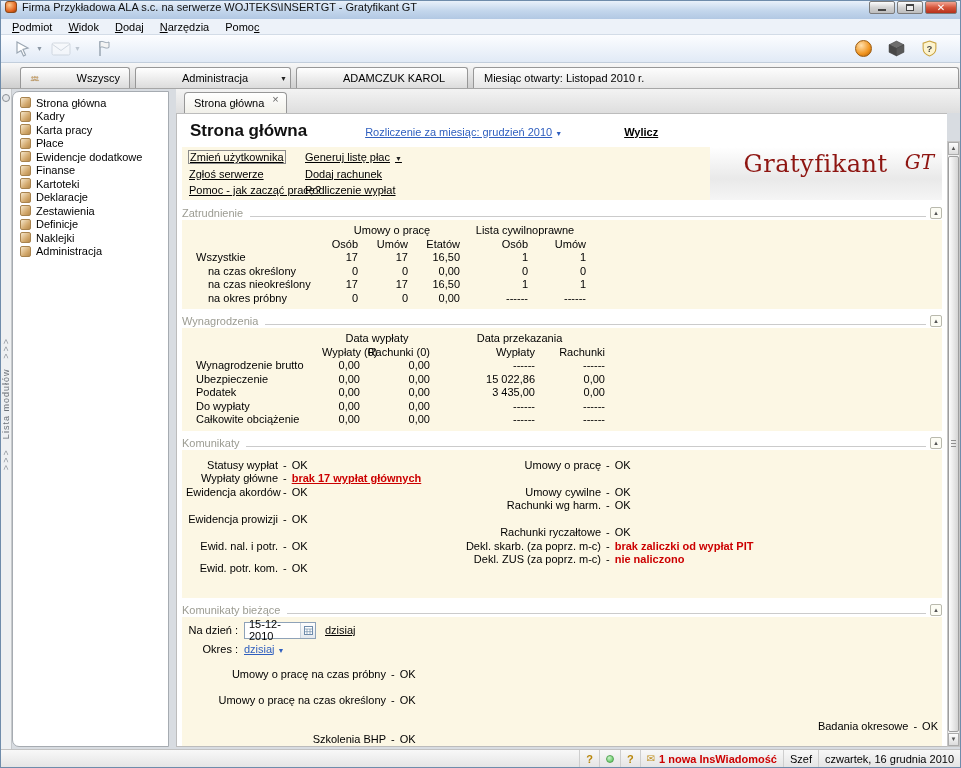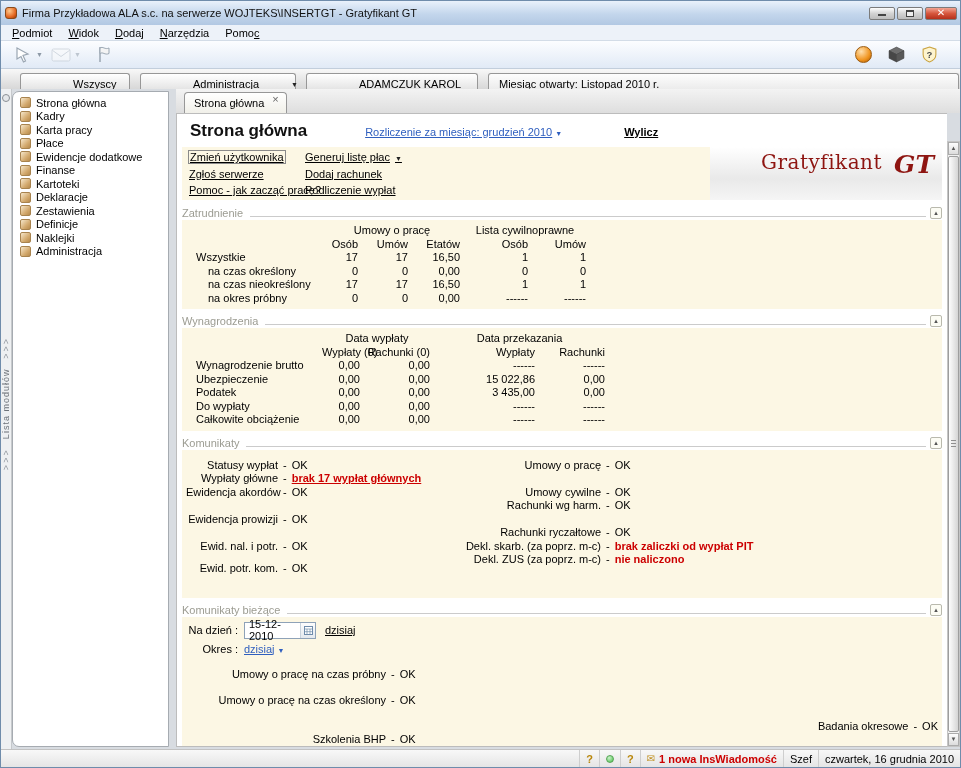--- a/index.html
+++ b/index.html
@@ -1,21 +1,21 @@
 <!DOCTYPE html>
 <html><head>
 <meta charset="utf-8">
 <style>
   * { box-sizing: border-box; margin: 0; padding: 0; }
   html,body { width: 961px; height: 768px; }
   body { font-family: "Liberation Sans", "DejaVu Sans", sans-serif; font-size: 11px; color:#000; }
   .win { position: relative; width: 961px; height: 768px; border: 1px solid #6f8cab; background:#d8dce1; overflow: hidden; }
 
   
-  .titlebar { height: 24px; background: linear-gradient(#e9f1fb, #c3d6ec 55%, #b2c8e3); display:flex; align-items:center; padding: 0 3px 0 4px; }
+  .titlebar { height: 18px; background: linear-gradient(#e9f1fb, #c3d6ec 55%, #b2c8e3); display:flex; align-items:flex-start; padding: 0 3px 0 4px; }
   .app-icon { width: 12px; height: 12px; border-radius: 3px; border:1px solid #8a4a1a; background: radial-gradient(circle at 35% 30%, #ffc98c, #e2641f 65%, #93380a); margin-right: 5px; flex:0 0 auto;}
   .title-text { font-size: 11px; color:#111; white-space:nowrap; }
   .win-btns { margin-left:auto; display:flex; gap:2px; }
   .wbtn { width: 26px; height: 13px; border: 1px solid #7b7b7b; border-radius: 2px; background: linear-gradient(#fdfdfd,#d3d3d3 50%,#bdbdbd); display:flex; align-items:center; justify-content:center; cursor:pointer; }
   .glyph-min { width: 8px; height: 0; border-bottom: 2px solid #444; margin-top:4px; }
   .glyph-max { width: 8px; height: 7px; border:1px solid #444; border-top-width:2px; background:#eee; }
   .wbtn.close { width: 32px; background: linear-gradient(#f0a violet); background: linear-gradient(#f2a492,#d6573d 50%,#b5301b); color:#fff; font-weight:bold; font-size:10px; line-height:10px; }
 
   
   .menubar { height: 16px; background: #edf2f9; border-bottom: 1px solid #d3dce7; display:flex; align-items:center; padding-left: 3px; }
@@ -24,21 +24,21 @@
   
   .toolbar { height: 28px; background: linear-gradient(#fcfdff, #e1eaf6); border-bottom: 1px solid #c2cedc; display:flex; align-items:center; padding: 0 8px; }
   .tbtn { height: 24px; display:flex; align-items:center; padding: 0 4px; border-radius: 3px; cursor:pointer; }
   .tbtn.disabled { opacity:.5; cursor:default; }
   .dd-gray { font-size: 7px; color: #8d99a6; margin-left: 3px; }
   .toolbar-right { margin-left:auto; display:flex; align-items:center; gap: 16px; margin-right: 14px; }
   .orb { width: 17px; height: 17px; border-radius: 50%; background: radial-gradient(circle at 35% 30%, #ffe0ae, #f0941f 60%, #a35503); border:1px solid #9a5a10; cursor:pointer;}
 
   
   .ctxbar { height: 26px; background: linear-gradient(#f8f8f8, #cfcfcf); display: flex; align-items: flex-end; padding: 3px 1px 0 19px; border-bottom: 1px solid #a6a6a6; }
-  .ctab { height: 21px; border:1px solid #979797; border-bottom:none; border-radius: 3px 3px 0 0; background: linear-gradient(#ffffff,#dcdcdc); display:flex; align-items:center; padding: 0 15px; margin-right: 10px; cursor: pointer; white-space:nowrap;gap:32px; }
+  .ctab { height: 21px; border:1px solid #979797; border-bottom:none; border-radius: 3px 3px 0 0; background: linear-gradient(#ffffff,#dcdcdc); display:flex; align-items:center; padding: 0 9px; margin-right: 5px; cursor: pointer; white-space:nowrap;gap:32px; }
   .ctab .lbl { margin-left: 5px; }
   .ctab .ell { margin-left: 14px; letter-spacing:1px; }
   .dd-black { font-size: 7px; color:#222; margin-left: 10px; }
   .ctab.t1 { width: 110px; }
   .ctab.t2 { width: 156px; }
   .ctab.t3 { width: 172px; }
   .monthpanel { flex: 1; height: 21px; border: 1px solid #979797; border-bottom: none; border-radius: 3px 3px 0 0; background: linear-gradient(#fdfdfd,#e6e6e6); display:flex; align-items:center; padding: 0 10px; }
 
   
   .bodyarea { position: absolute; top: 88px; left: 0; right: 0; bottom: 18px; display: flex; background:#d8dce1; }
@@ -64,22 +64,22 @@
   .dd-blue { font-size: 7px; color: #2f5fbf; margin-left: 3px; text-decoration:none; display:inline-block; }
   .wylicz { color: #000; font-weight: bold; text-decoration: underline; cursor: pointer; margin-left: 62px; }
 
   .topboxes { display: flex; margin: 1px 5px 6px 5px; height: 53px; }
   .quicklinks { flex: 0 0 528px; background: #fcf7e4; padding: 4px 0 4px 7px; display: flex; }
   .qcol1 { width: 107px; display: flex; flex-direction: column; justify-content: space-between; }
   .qcol2 { display: flex; flex-direction: column; justify-content: space-between; margin-left: 9px; }
   .qlink { color: #000; text-decoration: underline; cursor: pointer; width: max-content; white-space: nowrap; }
   .qlink.focused { outline: 1px solid #8a8a8a; padding: 0 1px; }
   .logopanel { flex: 1; background: linear-gradient(#ffffff, #e9e9e9 60%, #f5f5f5); display: flex; justify-content: flex-end; align-items: flex-start; padding: 3px 8px 0 0; }
-  .logoname { font-family: "DejaVu Serif", "Liberation Serif", serif; font-size: 20px; color: #8e1511; letter-spacing: .5px; }
-  .logogt { font-family: "DejaVu Serif", "Liberation Serif", serif; font-style: italic; font-weight: bold; font-size: 25px; color: #8e1511; margin-left: 12px; }
+  .logoname { font-family: "DejaVu Serif", "Liberation Serif", serif; font-size: 24px; color: #8e1511; letter-spacing: .5px; }
+  .logogt { font-family: "DejaVu Serif", "Liberation Serif", serif; font-style: italic; font-weight: normal; font-size: 20px; color: #8e1511; margin-left: 17px; }
 
   .section { margin: 0 5px 5px 5px; }
   .sechead { display: flex; align-items: flex-end; height: 13px; margin-bottom: 1px; }
   .sectitle { font-size: 11px; color: #9c9c92; white-space: nowrap; }
   .secline { flex: 1; border-bottom: 1px solid #cbcbcb; margin: 0 4px 2px 7px; }
   .secbtn { width: 12px; height: 12px; border: 1px solid #b9b9ad; background: #fcfcf4; border-radius: 2px; font-size: 7px; line-height: 10px; text-align: center; color: #555; cursor: pointer; flex: 0 0 auto; }
   .secbody { background: #fcf7e4; padding: 4px; }
 
   .datagrid { display: grid; }
   #zat-grid { grid-template-columns: 136px 38px 50px 52px 68px 58px; }

